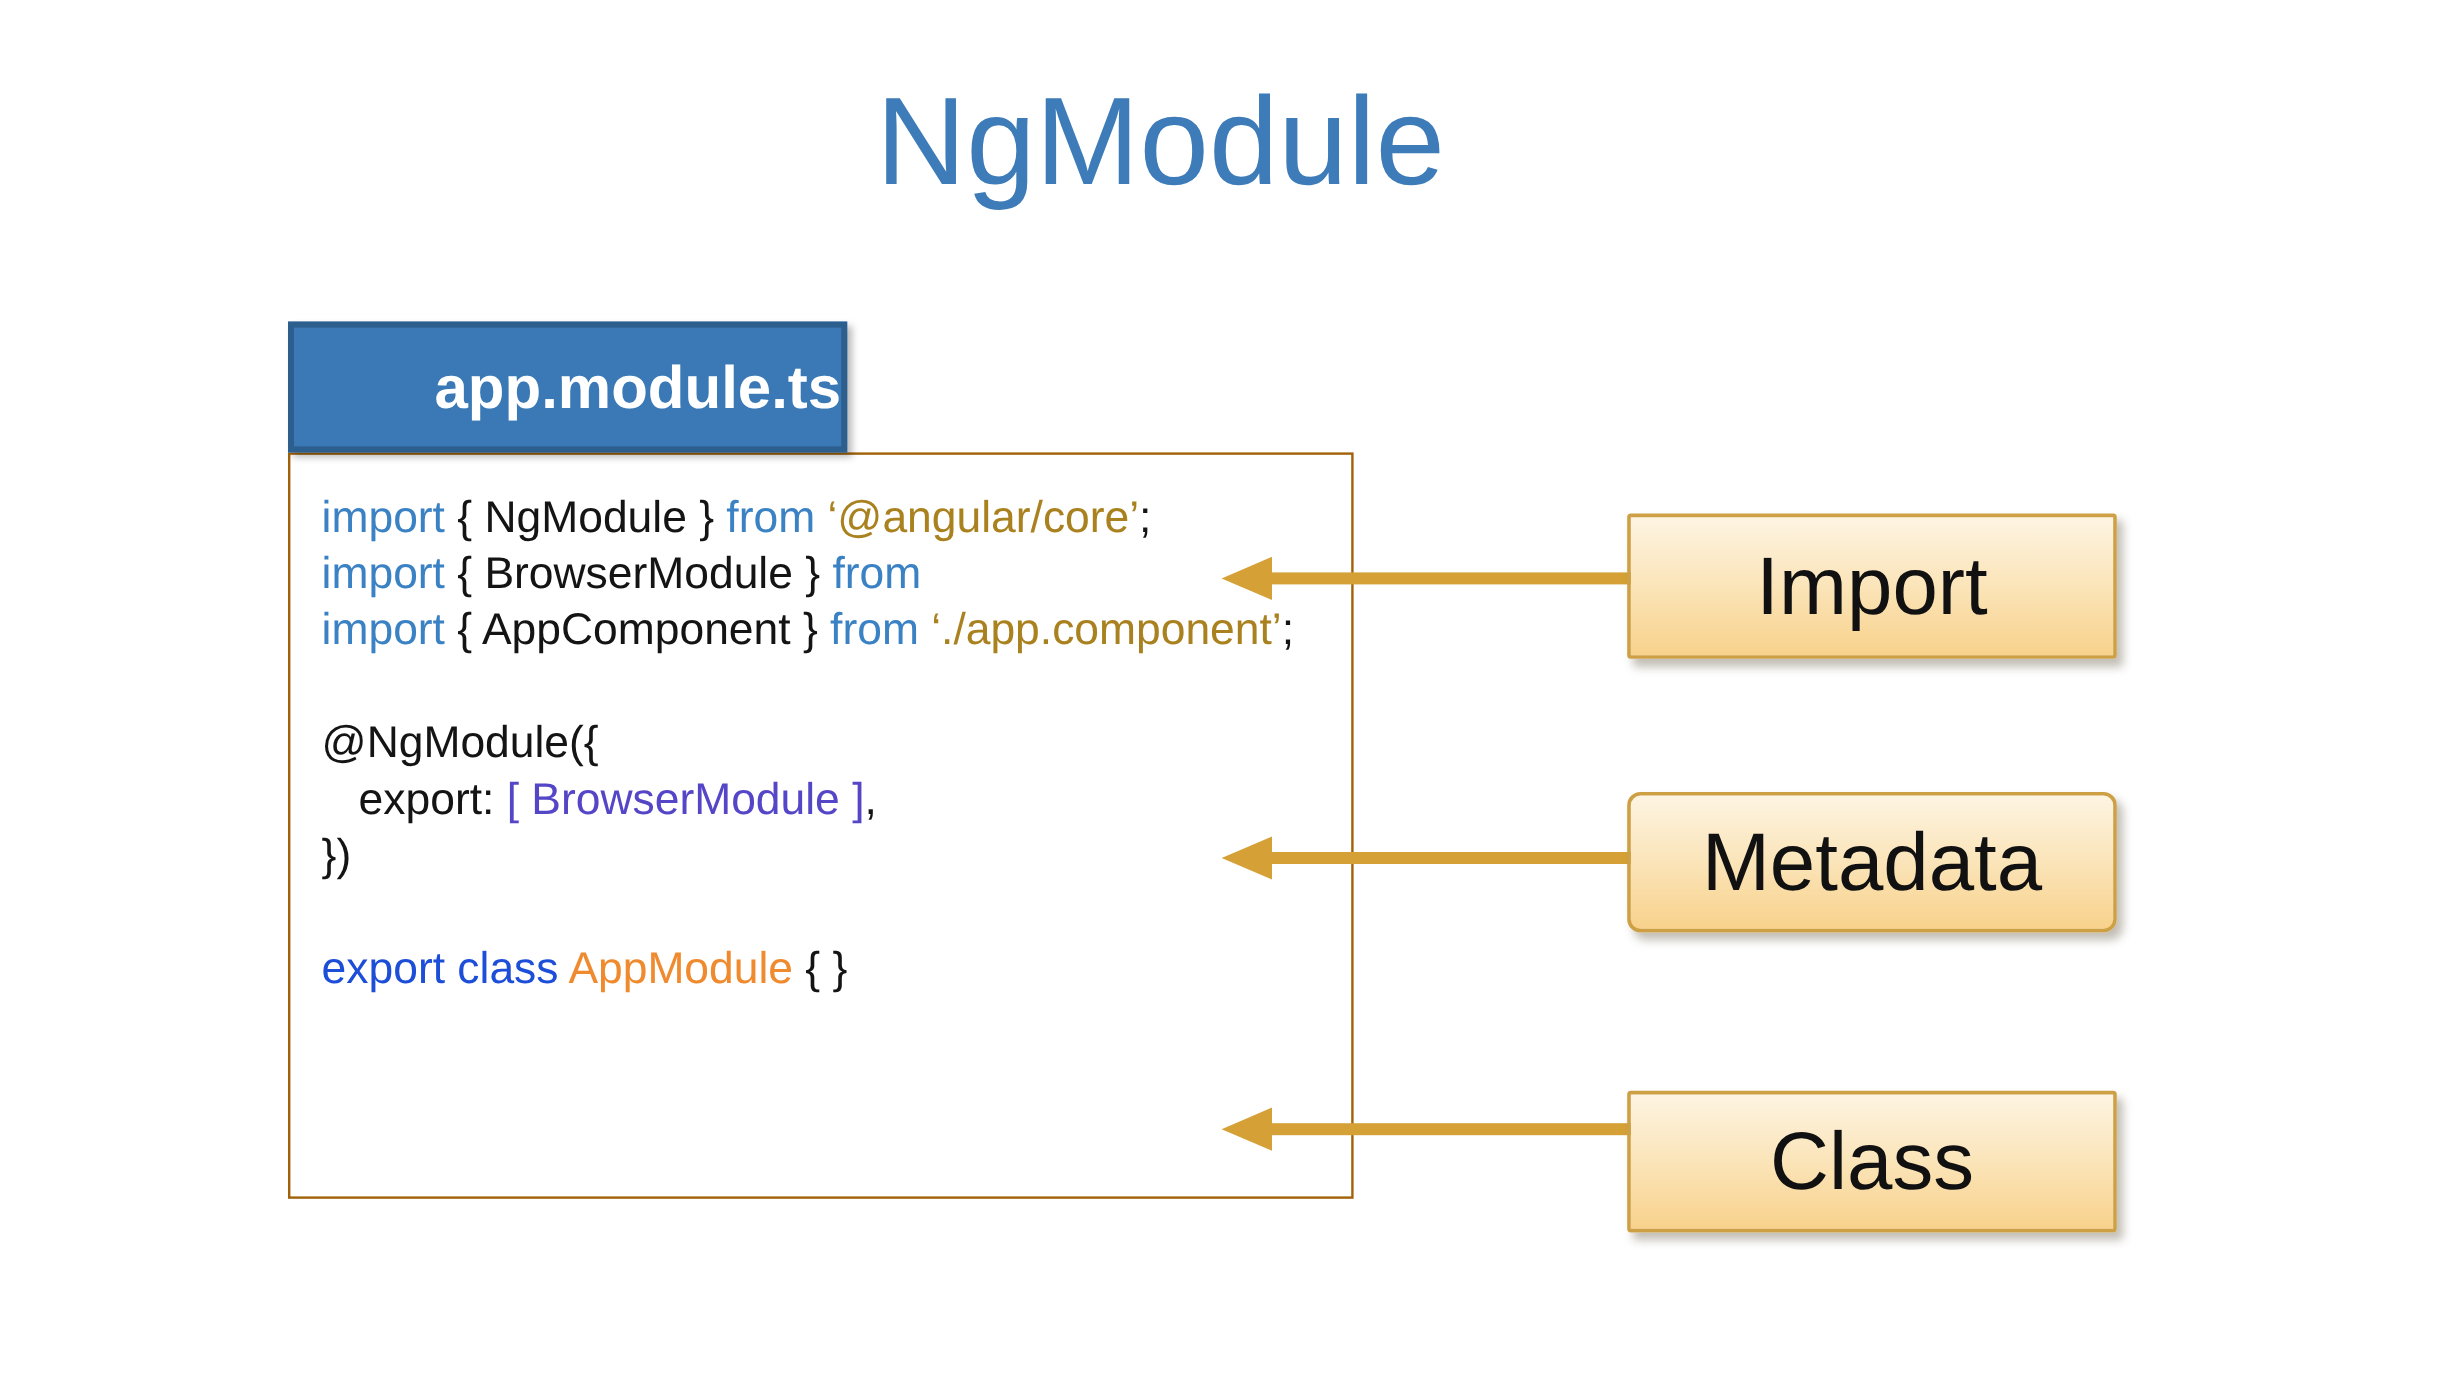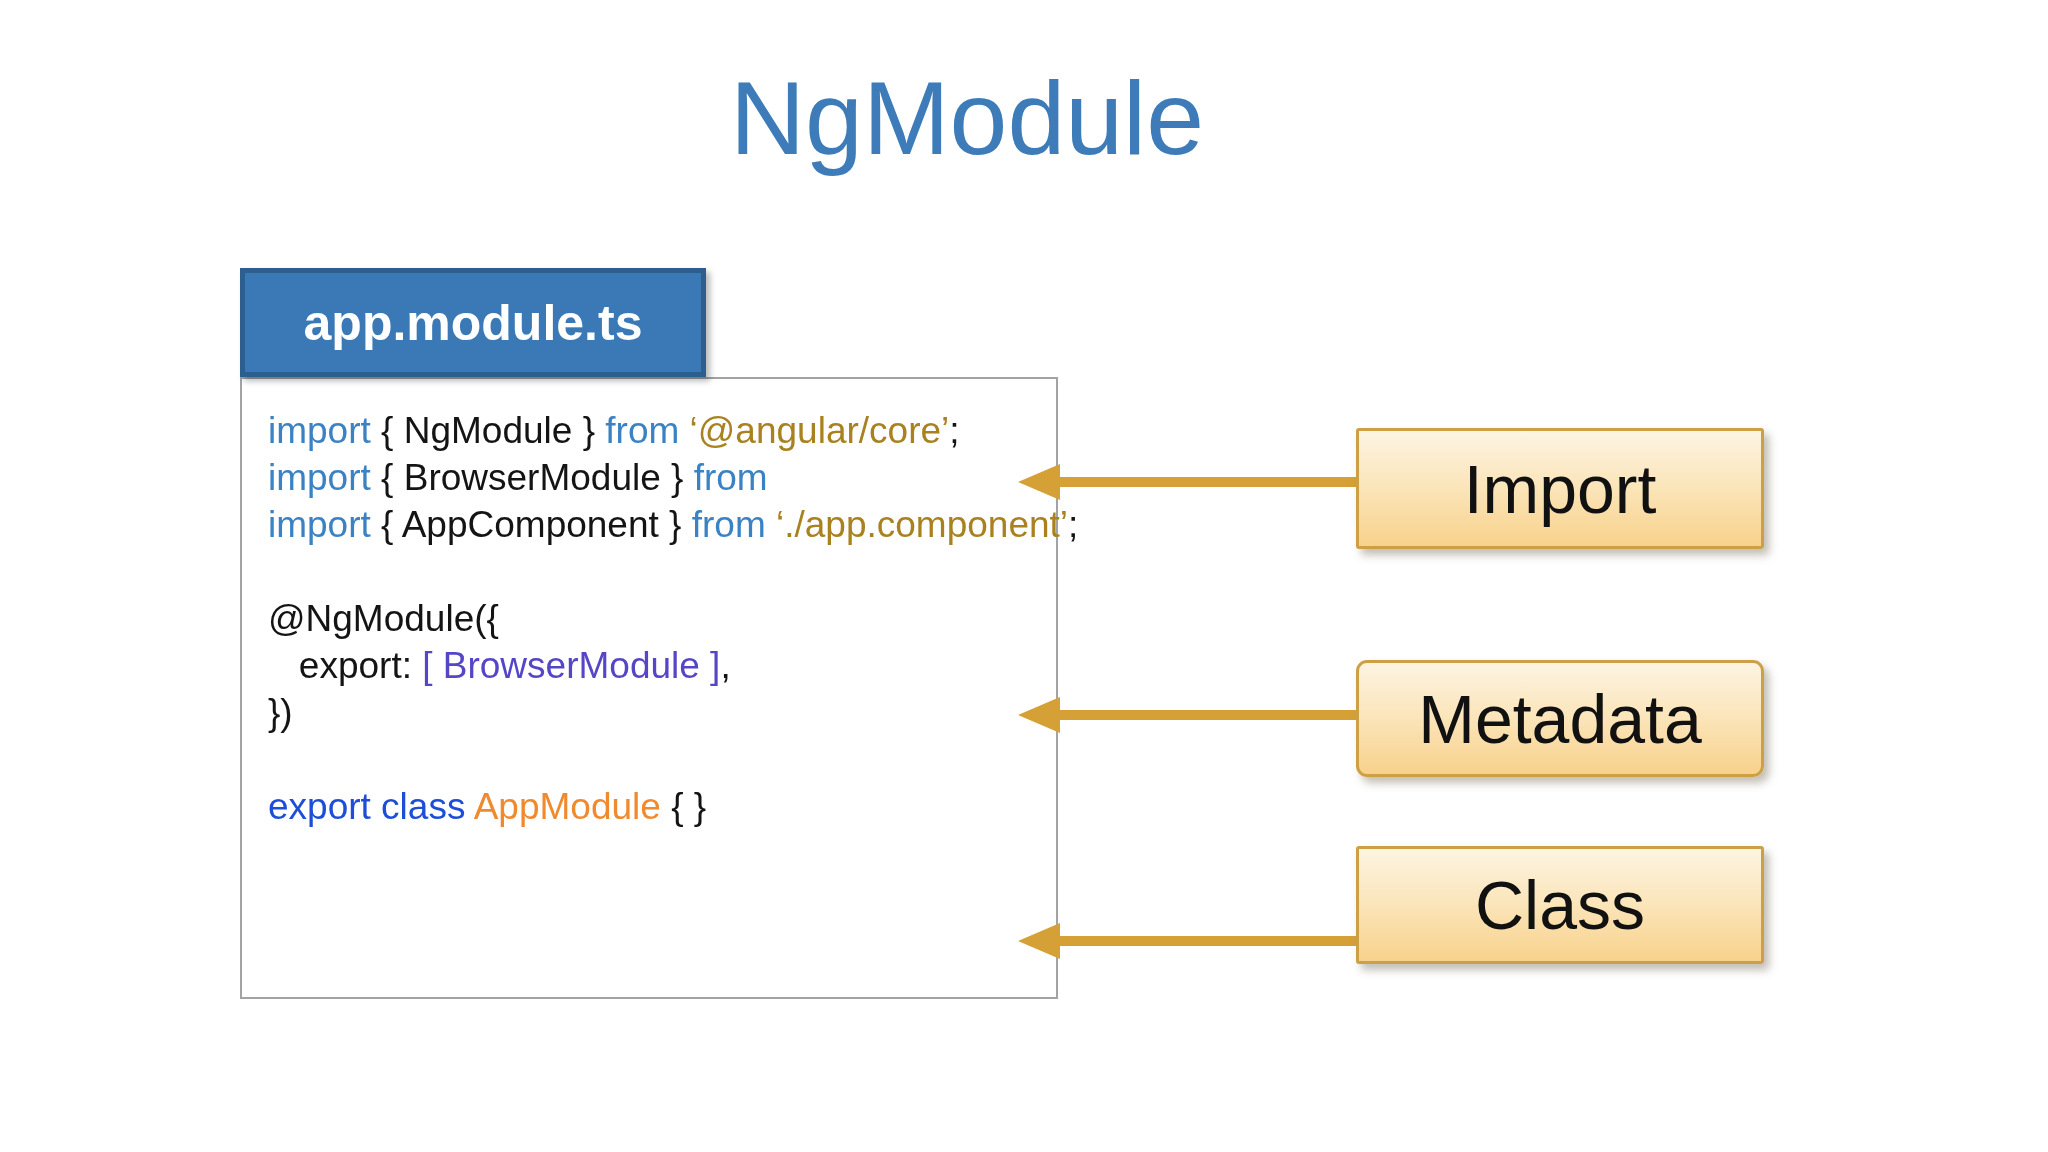--- a/index.html
+++ b/index.html
@@ -14,30 +14,30 @@
   .title{
     position:absolute;left:730px;top:64px;margin:0;
     font-size:104px;font-weight:400;color:#3d7cb8;line-height:1.05;
     letter-spacing:0px;white-space:nowrap;
   }
 
   
   .tab{
     position:absolute;left:240px;top:268px;width:466px;height:109px;
     background:#3a79b5;border:5px solid #2d5f8e;box-sizing:border-box;
-    display:flex;align-items:center;justify-content:center;
+    display:flex;align-items:center;justify-content:flex-end;
     box-shadow:4px 4px 6px rgba(0,0,0,0.28);
     z-index:3;
   }
   .tab span{color:#ffffff;font-weight:700;font-size:50px;}
 
   
   .codebox{
-    position:absolute;left:240px;top:377px;width:818px;height:622px;
-    background:#ffffff;border:2px solid #a3a3a3;box-sizing:border-box;
+    position:absolute;left:240px;top:377px;width:888px;height:622px;
+    background:#ffffff;border:2px solid #a16207;box-sizing:border-box;
     padding:28px 0 11px 26px;z-index:1;
   }
   .cl{
     font-size:37px;line-height:47px;white-space:pre;color:#141414;
   }
   .c-pl{color:#141414;}
   .c-kw{color:#3b82c4;}
   .c-str{color:#a9811f;}
   .c-arr{color:#5546c8;}
   .c-red{color:#1d4ed8;}
@@ -61,21 +61,21 @@
     position:absolute;left:1356px;width:408px;
     background:linear-gradient(to bottom,#fdf4e2 0%,#fbe6bd 45%,#f8d28c 100%);
     border:3px solid #cda045;border-radius:3px;box-sizing:border-box;
     box-shadow:5px 6px 8px rgba(120,110,90,0.45);
     display:flex;align-items:center;justify-content:center;
     z-index:4;
   }
   .label-box span{font-size:68px;color:#111111;}
   .box-import{top:428px;height:121px;}
   .box-metadata{top:660px;height:117px;border-radius:11px;}
-  .box-class{top:846px;height:118px;}
+  .box-class{top:909px;height:118px;}
 </style>
 </head>
 <body>
 
 <div class="slide">
 
   <h1 class="title">NgModule</h1>
 
   <div class="tab">
     <span>app.module.ts</span>

